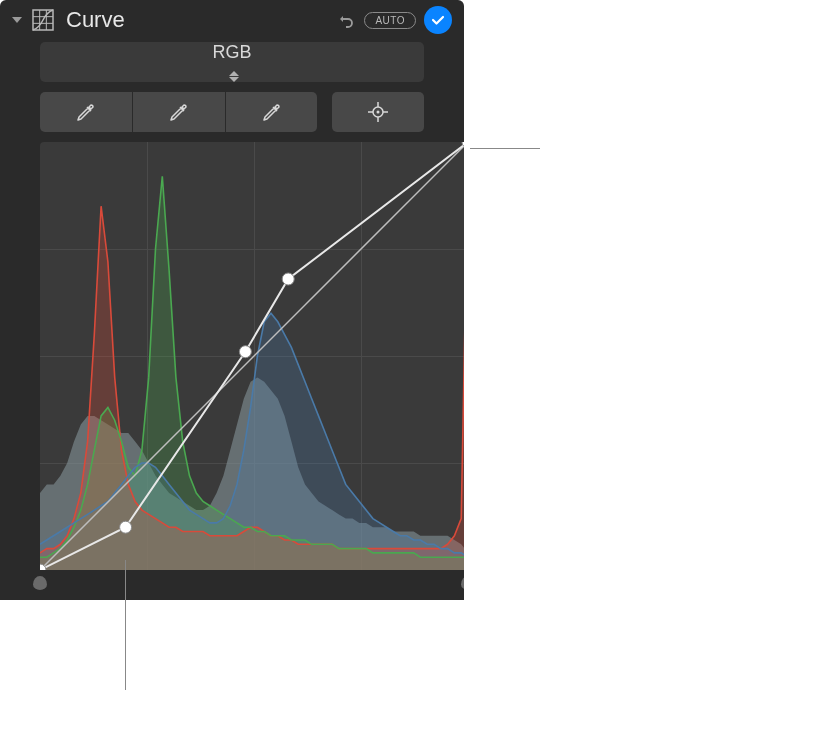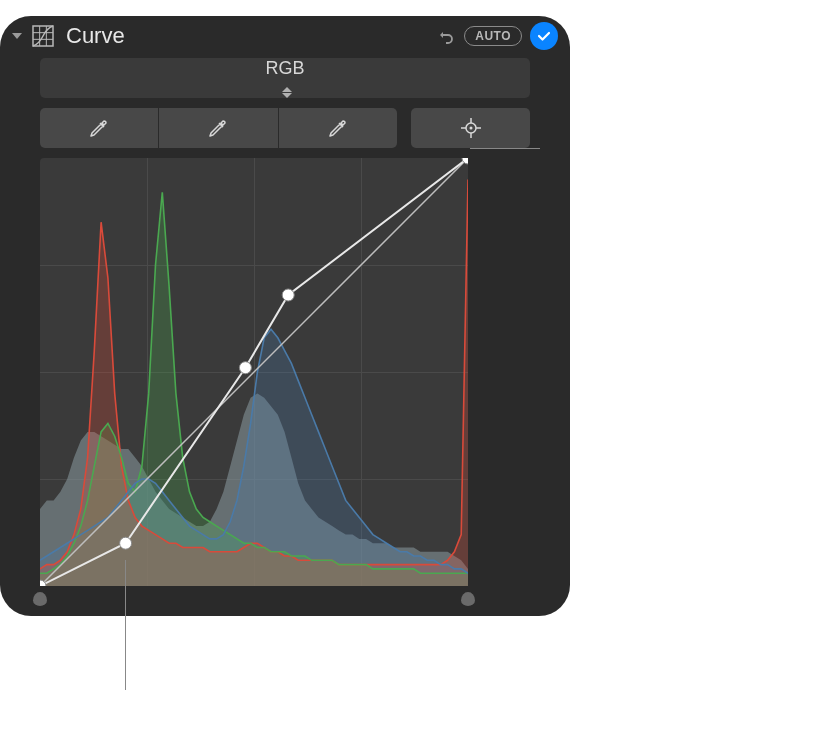--- a/index.html
+++ b/index.html
@@ -10,27 +10,26 @@
     body {
       background: #fff;
       font-family: -apple-system, BlinkMacSystemFont, "Helvetica Neue", sans-serif;
       width: 838px;
       height: 745px;
       position: relative;
     }
     .panel {
       position: absolute;
       left: 0;
-      top: 16px;
-      width: 570px;
+      top: 0;
+      width: 464px;
       background: #2a2a2a;
       border-top-left-radius: 6px;
       border-top-right-radius: 6px;
       overflow: hidden;
-      border-radius: 31px;
     }
     .header {
       display: flex;
       align-items: center;
       padding: 6px 12px 8px 12px;
       gap: 8px;
     }
     .caret {
       width: 0;
       height: 0;
@@ -57,26 +56,25 @@
       height: 20px;
       display: inline-flex;
       align-items: center;
       justify-content: center;
       cursor: pointer;
     }
     .auto-btn {
       border: 1.5px solid #8a8a8a;
       border-radius: 12px;
       color: #b8b8b8;
-      font-size: 12px;
+      font-size: 10px;
       padding: 2px 10px 2px 10px;
       background: transparent;
       cursor: pointer;
       letter-spacing: 0.5px;
-      font-weight: bold;
     }
     .check-btn {
       width: 28px;
       height: 28px;
       border-radius: 50%;
       background: #0a84ff;
       display: inline-flex;
       align-items: center;
       justify-content: center;
       cursor: pointer;

